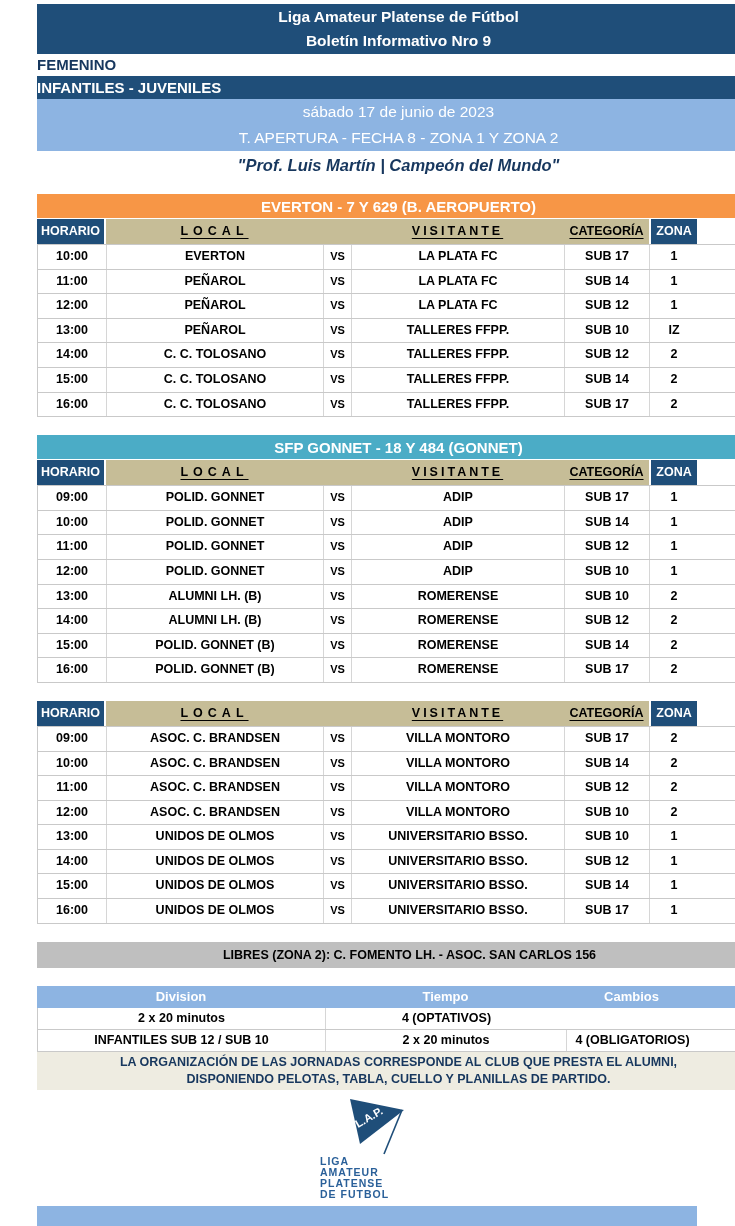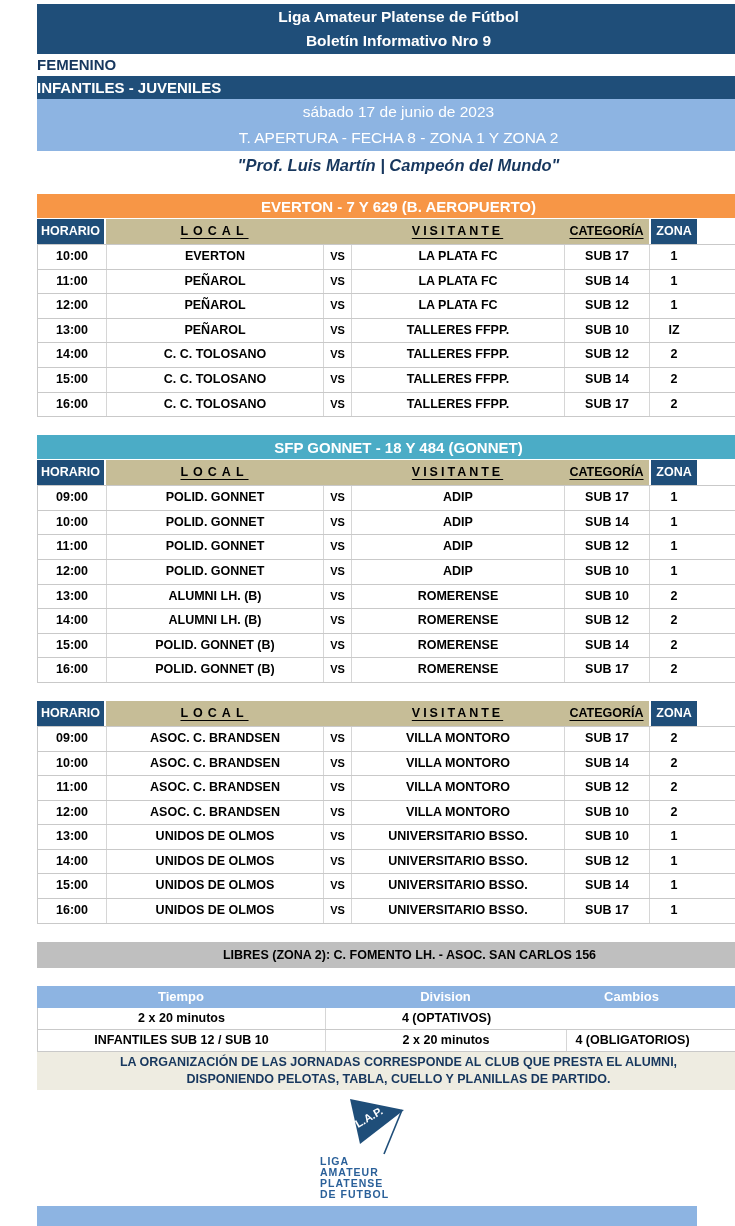--- a/index.html
+++ b/index.html
@@ -383,22 +383,22 @@
     <div>1</div>
   </div>
 </div>
   </div>
 </div>
 
   <div class="libres">LIBRES (ZONA 2): C. FOMENTO LH. - ASOC. SAN CARLOS 156</div>
 
   <div class="rules">
     <div class="grid3 rules-head">
+      <div>Division</div>
       <div>Tiempo</div>
-      <div>Division</div>
       <div>Cambios</div>
     </div>
     <div class="rules-body">
       <div class="grid3 rrow">
         <div>2 x 20 minutos</div>
         <div>4 (OPTATIVOS)</div>
       </div>
       <div class="grid3 rrow">
         <div>INFANTILES SUB 12 / SUB 10</div>
         <div>2 x 20 minutos</div>

